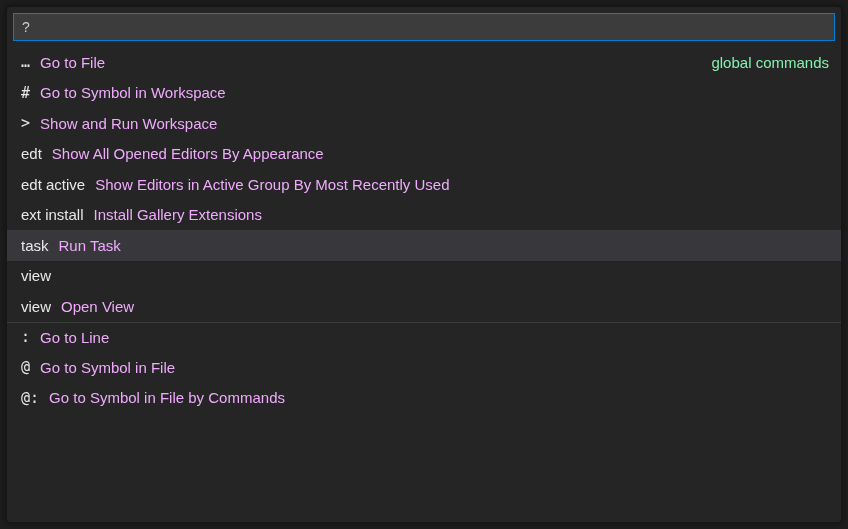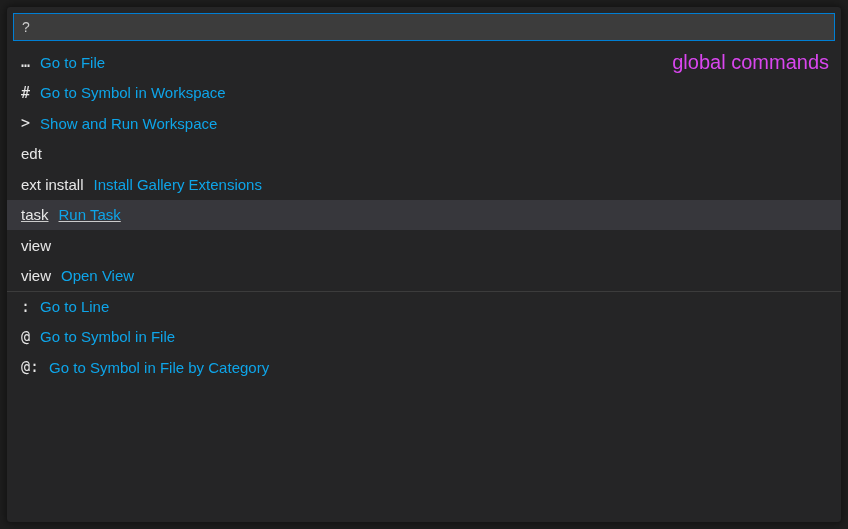--- a/index.html
+++ b/index.html
@@ -52,37 +52,36 @@
       height: 30.5px;
       padding: 0 12px 0 14px;
       cursor: pointer;
       position: relative;
     }
     .list-row.has-separator {
       border-top: 1px solid #3c3c3c;
     }
     .list-row.highlighted {
       background: #37373c;
-      text-decoration: underline;
     }
     .prefix {
       color: #e8e8e8;
       white-space: nowrap;
       font-size: 15px;
     }
     .description {
-      color: #0ea5e9;
+      color: #f0abfc;
       white-space: nowrap;
       margin-left: 10px;
       font-size: 15px;
     }
     .group-label {
-      color: #d946ef;
+      color: #86efac;
       margin-left: auto;
-      font-size: 20px;
+      font-size: 15px;
       white-space: nowrap;
     }
     .prefix.symbolic {
       font-family: Consolas, monospace;
     }
   </style>
 </head>
 <body>
 
 <div class="quick-input-widget">
@@ -98,20 +97,25 @@
       <div class="list-row">
         <span class="prefix symbolic">#</span>
         <span class="description">Go to Symbol in Workspace</span>
       </div>
       <div class="list-row">
         <span class="prefix symbolic">&gt;</span>
         <span class="description">Show and Run Workspace</span>
       </div>
       <div class="list-row">
         <span class="prefix">edt</span>
+        <span class="description">Show All Opened Editors By Appearance</span>
+      </div>
+      <div class="list-row">
+        <span class="prefix">edt active</span>
+        <span class="description">Show Editors in Active Group By Most Recently Used</span>
       </div>
       <div class="list-row">
         <span class="prefix">ext install</span>
         <span class="description">Install Gallery Extensions</span>
       </div>
       <div class="list-row highlighted">
         <span class="prefix">task</span>
         <span class="description">Run Task</span>
       </div>
       <div class="list-row">
@@ -124,16 +128,16 @@
       <div class="list-row has-separator">
         <span class="prefix symbolic">:</span>
         <span class="description">Go to Line</span>
       </div>
       <div class="list-row">
         <span class="prefix symbolic">@</span>
         <span class="description">Go to Symbol in File</span>
       </div>
       <div class="list-row">
         <span class="prefix symbolic">@:</span>
-        <span class="description">Go to Symbol in File by Category</span>
+        <span class="description">Go to Symbol in File by Commands</span>
       </div>
     </div>
 </div>
 
 </body></html>

